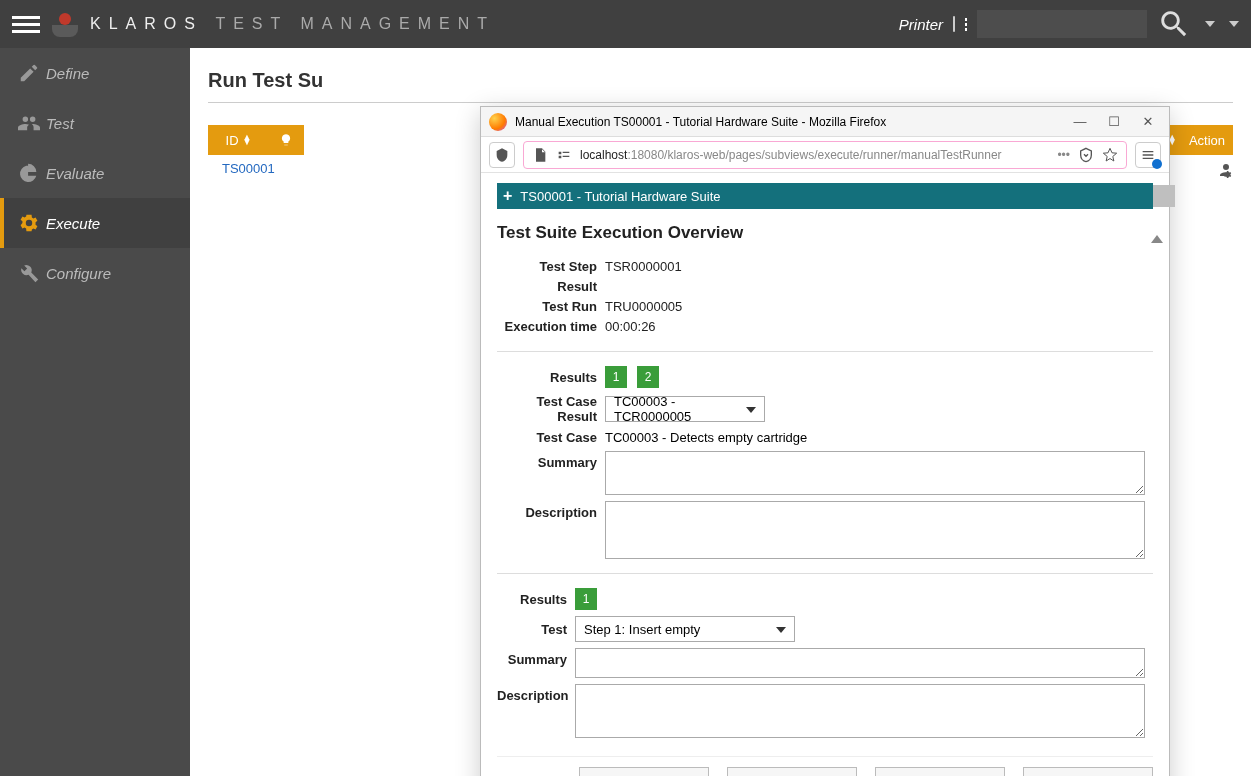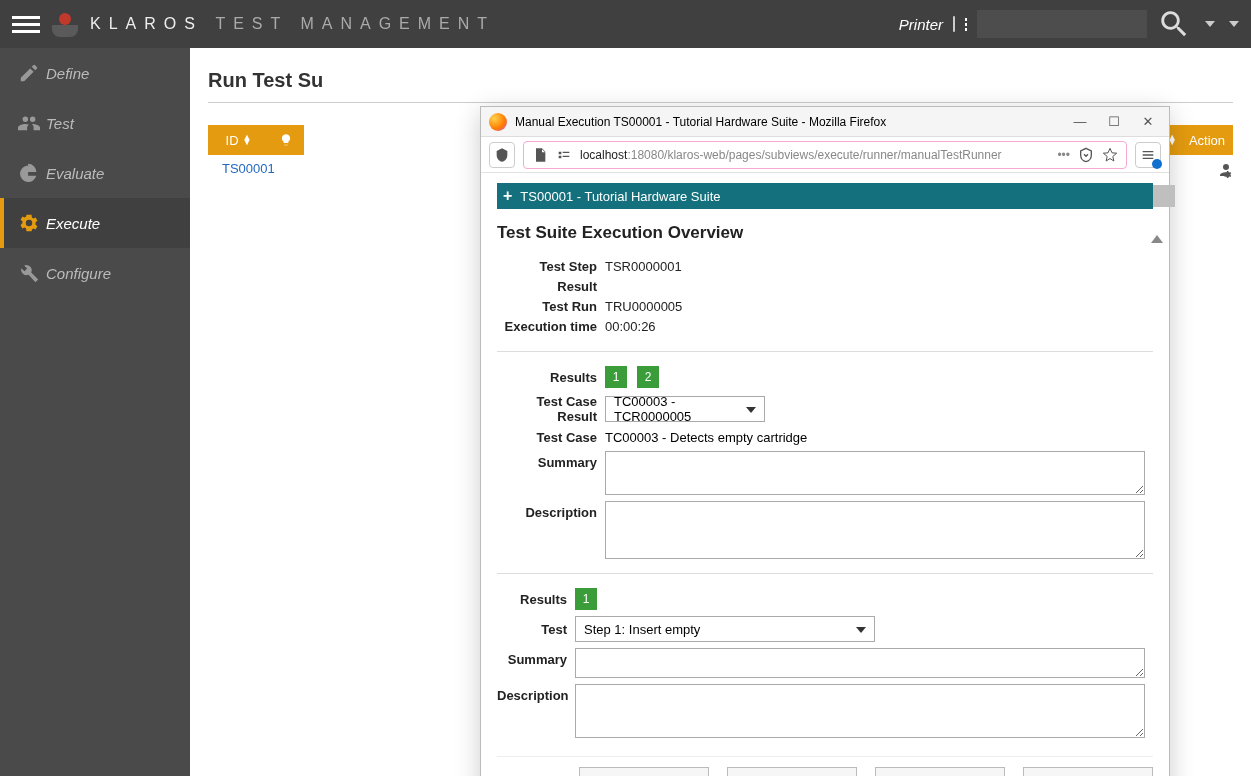--- a/index.html
+++ b/index.html
@@ -318,21 +318,21 @@
         </div>
 
         <div class="hr"></div>
 
         <div class="row">
             <div class="k" style="width:70px">Results</div>
           <span class="chip">1</span>
         </div>
         <div class="row">
             <div class="k" style="width:70px">Test</div>
-          <div class="sel" style="width:300px">
+          <div class="sel" style="width:220px">
               <span>Step 1: Insert empty</span>
             </div>
         </div>
         <div class="row alt">
             <div class="k" style="width:70px">Summary</div>
           <textarea class="ta" style="height: 30px; width: 570px;"></textarea>
         </div>
         <div class="row alt">
             <div class="k" style="width:70px">Description</div>
           <textarea class="ta" style="height: 54px; width: 570px;"></textarea>

